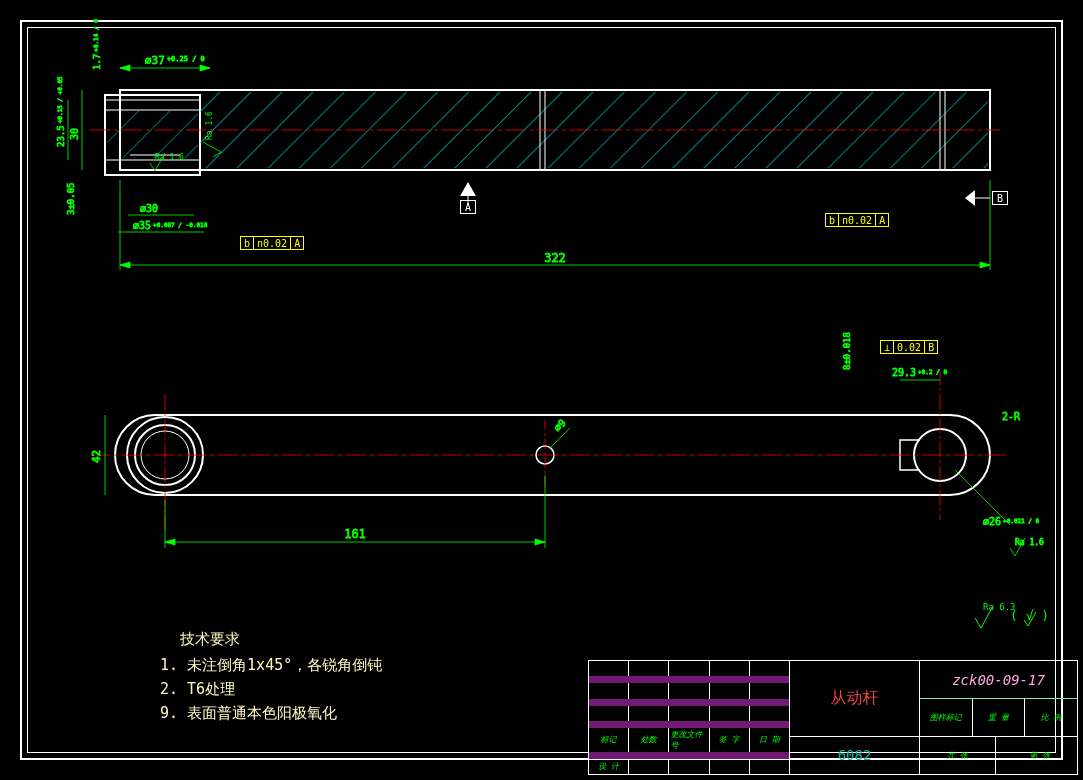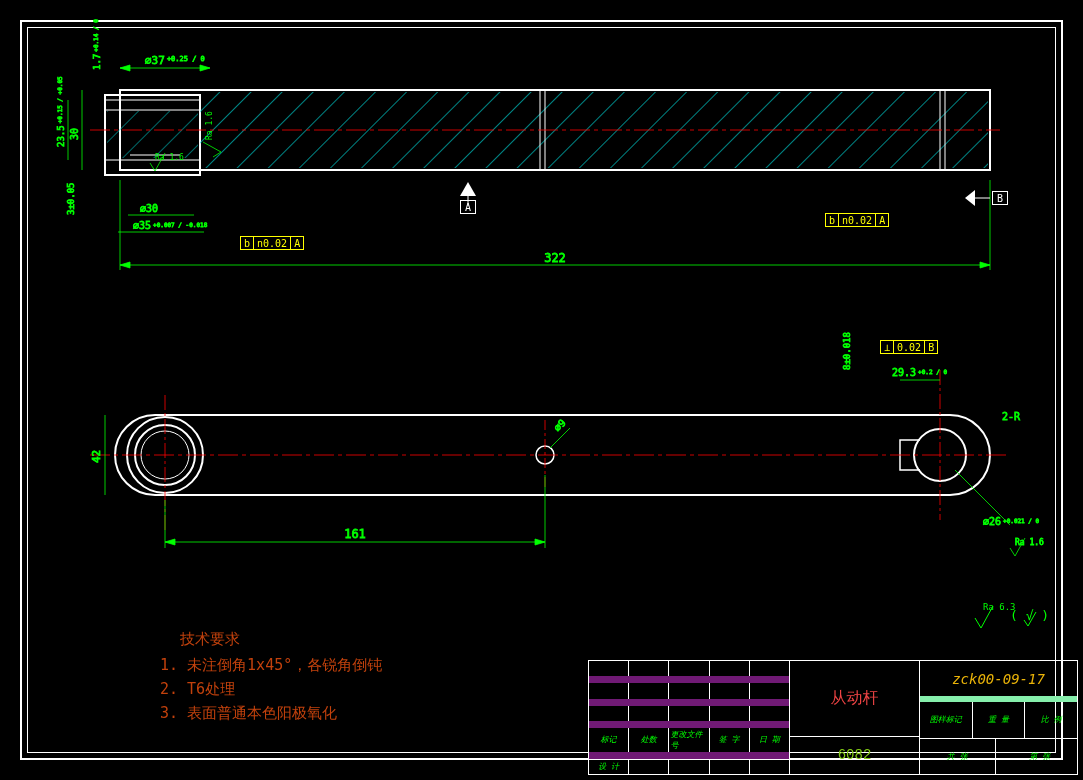--- a/index.html
+++ b/index.html
@@ -71,48 +71,47 @@
     flex: 2;
     color: #ef4444;
     font-size: 16px;
     display: flex;
     align-items: center;
     justify-content: center;
     border-bottom: 1px solid #fff;
   }
   .material {
     flex: 1;
-    color: #84cc16;
+    color: #14b8a6;
     font-size: 14px;
     display: flex;
     align-items: center;
     justify-content: center;
-    font-family: Liberation Mono, monospace;
   }
   .dwg-no {
     flex: 1;
-    color: #eab308;
+    color: #f9a8d4;
     font-size: 14px;
     display: flex;
     align-items: center;
     justify-content: center;
     font-style: italic;
-    border-bottom: 6px solid #86efac;
+    border-bottom: 1px solid #86efac;
   }
   .tb-subrow {
     flex: 1;
     display: flex;
     border-bottom: 1px solid #fff;
   }
   .tb-subrow:last-child { border-bottom: none; gap: 7px; }
   .tech-req {
     position: absolute;
     left: 160px;
     bottom: 55px;
-    color: #c2410c;
+    color: #fef9c3;
     font-size: 15px;
     line-height: 1.6;
   }
   .tech-title {
     margin-left: 20px;
     margin-bottom: 2px;
   }
   .gtol-box {
     position: absolute;
     border: 1px solid #ff0;
@@ -287,21 +286,21 @@
     <span>B</span>
 </div>
 
 <div class="datum-box" style="left:460px; top:200px;">A</div>
 <div class="datum-box" style="left:992px; top:191px;">B</div>
 
 <div class="tech-req">
   <div class="tech-title">技术要求</div>
   <div>1. 未注倒角1x45°，各锐角倒钝</div>
   <div>2. T6处理</div>
-  <div>3. 表面普通本色阳极氧化</div>
+  <div>9. 表面普通本色阳极氧化</div>
 </div>
 
 <div class="title-block">
   <div class="tb-left">
     <div class="tb-row">
         <div class="tb-cell"></div>
         <div class="tb-cell"></div>
         <div class="tb-cell"></div>
         <div class="tb-cell"></div>
         <div class="tb-cell"></div>

